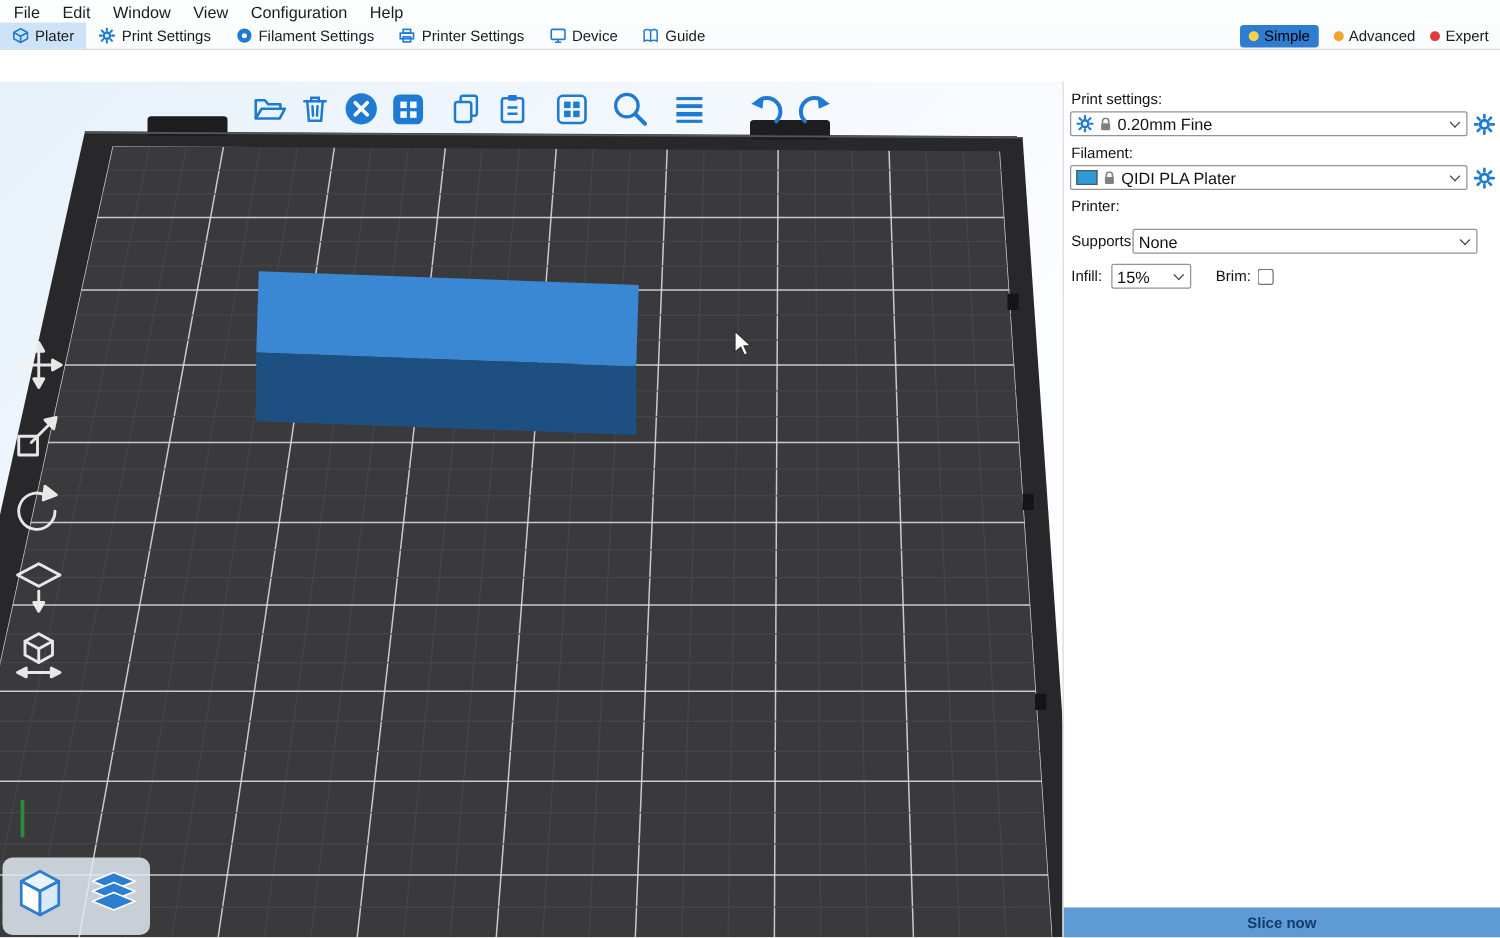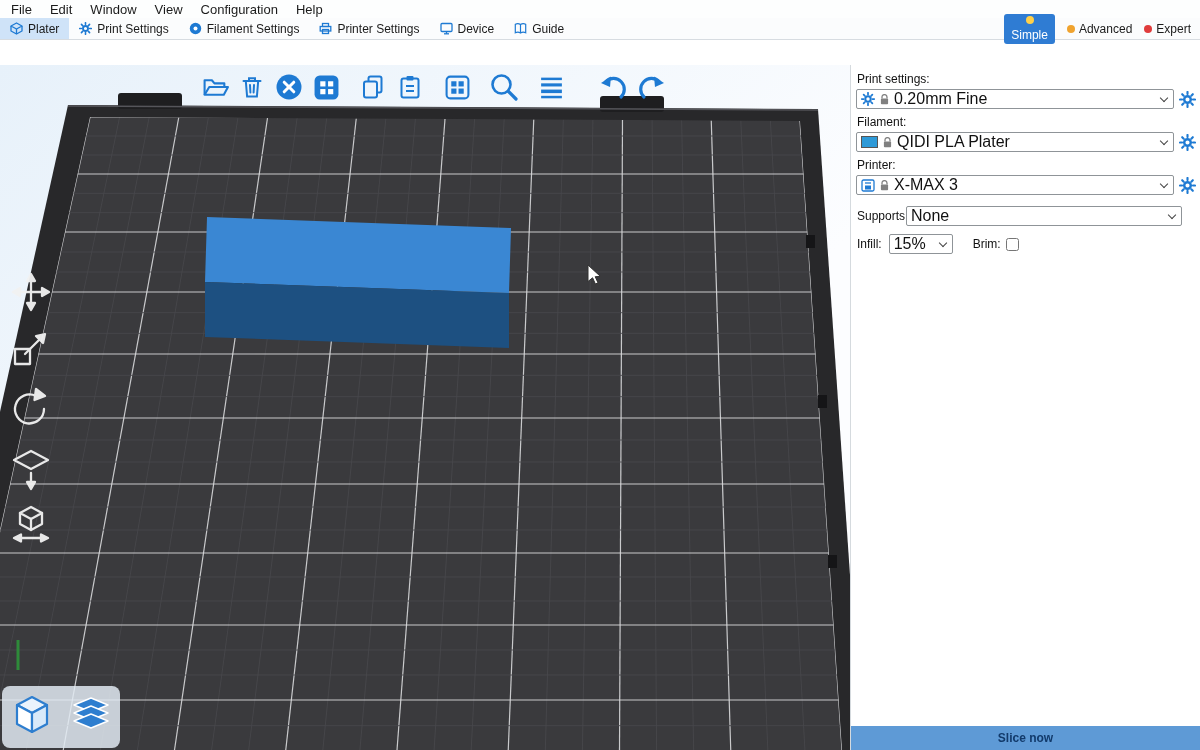--- a/index.html
+++ b/index.html
@@ -22,21 +22,21 @@
   .menu-item { padding:0 9px; }
 
   
   .tabbar { height:22px; display:flex; align-items:stretch; background:#fbfcfd; border-bottom:1px solid #d7dce1; font-size:12px; color:#1b1b1b; }
   .tab { display:flex; align-items:center; gap:5px; padding:0 10px; }
   .tab.active { background:#cfe3f8; }
   .tab svg { display:block; }
   .modes { margin-left:auto; display:flex; align-items:center; gap:12px; padding-right:9px; }
   .mode { display:flex; align-items:center; gap:4px; }
   .mode .dot { width:8px; height:8px; border-radius:50%; }
-  .mode.active { background:#2f7cd3; color:#ffffff; border-radius:3px; padding:2px 7px;flex-direction:column; }
+  .mode.active { background:#2f7cd3; color:#000000; border-radius:3px; padding:2px 7px; }
 
   
   .main { position:absolute; top:65px; left:0; width:1200px; height:685px; display:flex; }
   .viewport { position:relative; width:850px; height:685px; overflow:hidden; }
   .viewport > svg.scene { position:absolute; left:0; top:0; }
 
   
   .top-toolbar { position:absolute; left:200px; top:4px; display:flex; align-items:center; }
   .ticon { width:30px; height:36px; display:flex; align-items:center; justify-content:center; margin-right:7px; }
   .gap-md { margin-left:10px; } .gap-lg { margin-left:26px; }
@@ -44,21 +44,21 @@
   
   .view-toggles { position:absolute; left:2px; bottom:2px; width:118px; height:62px;
     background:rgba(226,234,242,0.85); border-radius:8px; display:flex; align-items:center; justify-content:space-around; }
 
   
   .sidebar { width:350px; height:685px; background:#ffffff; border-left:1px solid #d5dade;
     display:flex; flex-direction:column; padding-top:4px; font-size:12px; color:#111; }
   .field-label { margin:3px 0 3px 6px; }
   .combo-row { display:flex; align-items:center; margin:0 4px 3px 5px; gap:5px; }
   .combo { flex:1; height:20px; border:1px solid #8f9498; border-radius:2px; background:#fff;
-    display:flex; align-items:center; padding:0 6px 0 4px; gap:5px; font-size:16px; }
+    display:flex; align-items:center; padding:0 6px 0 4px; gap:5px; font-size:13px; }
   .combo .caret { margin-left:auto; }
   .caret { width:6px; height:6px; border-right:1.4px solid #444; border-bottom:1.4px solid #444;
     transform:rotate(45deg); margin-top:-3px; flex:0 0 auto; }
   .gear { color:#1e7ad3; flex:0 0 auto; }
   .gear-outside { width:17px; height:17px; color:#1e7ad3; flex:0 0 auto; }
   .swatch { width:17px; height:12px; border:1px solid #555; flex:0 0 auto; }
   .inline-row { display:flex; align-items:center; margin:8px 6px 0 6px; }
   .lbl-supports { width:49px; }
   .combo.small { flex:0 0 auto; }
   .spacer { flex:1; }
@@ -419,37 +419,20 @@
             </svg>
           <span>QIDI PLA Plater</span>
           <span class="caret"></span>
         </div>
         <svg class="gear-outside" viewBox="0 0 16 16">
             <use href="#gearSym"></use>
           </svg>
       </div>
 
       <div class="field-label">Printer:</div>
-      <div class="combo-row">
-        <div class="combo">
-          <svg width="14" height="13" viewBox="0 0 14 13" stroke="#1e7ad3" fill="none" stroke-width="1.3">
-            <rect x="1" y="1" width="12" height="11" rx="1.5"></rect>
-              <rect x="4" y="6.5" width="6" height="4" fill="#1e7ad3" stroke="none"></rect>
-              <line x1="4" y1="4" x2="10" y2="4"></line>
-          </svg>
-          <svg width="9" height="11" viewBox="0 0 9 11">
-              <use href="#lockSym"></use>
-            </svg>
-          <span>X-MAX 3</span>
-          <span class="caret"></span>
-        </div>
-        <svg class="gear-outside" viewBox="0 0 16 16">
-            <use href="#gearSym"></use>
-          </svg>
-      </div>
 
       <div class="inline-row">
         <span class="lbl-supports">Supports:</span>
         <div class="combo" style="margin-right:12px;">
           <span>None</span>
           <span class="caret"></span>
         </div>
       </div>
 
       <div class="inline-row">

